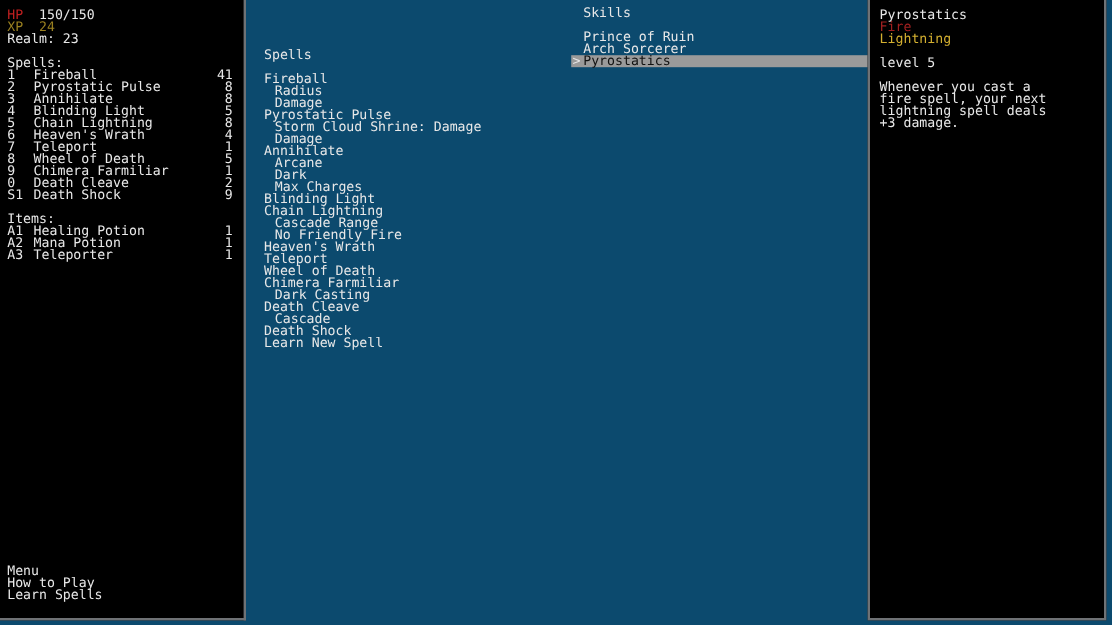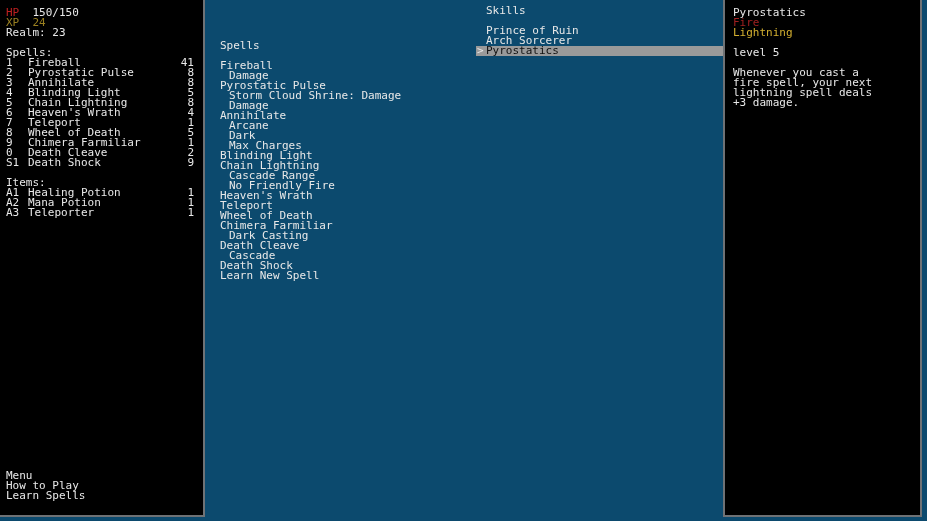--- a/index.html
+++ b/index.html
@@ -166,20 +166,21 @@
         <div class="row">How to Play</div>
         <div class="row">Learn Spells</div>
       </div>
   </div>
 
   <div class="column" id="spells-column">
     <div class="row">Spells</div>
     <div class="spacer"></div>
     <div id="spells-tree">
         <div class="row tree-node">Fireball</div>
+        <div class="row tree-child">Radius</div>
         <div class="row tree-child">Damage</div>
         <div class="row tree-node">Pyrostatic Pulse</div>
         <div class="row tree-child">Storm Cloud Shrine: Damage</div>
         <div class="row tree-child">Damage</div>
         <div class="row tree-node">Annihilate</div>
         <div class="row tree-child">Arcane</div>
         <div class="row tree-child">Dark</div>
         <div class="row tree-child">Max Charges</div>
         <div class="row tree-node">Blinding Light</div>
         <div class="row tree-node">Chain Lightning</div>

